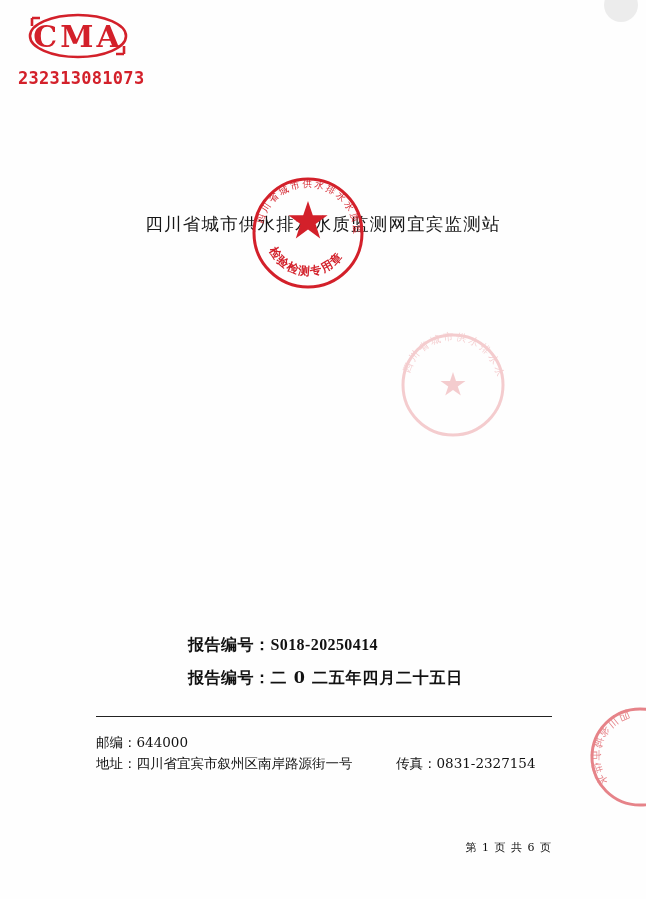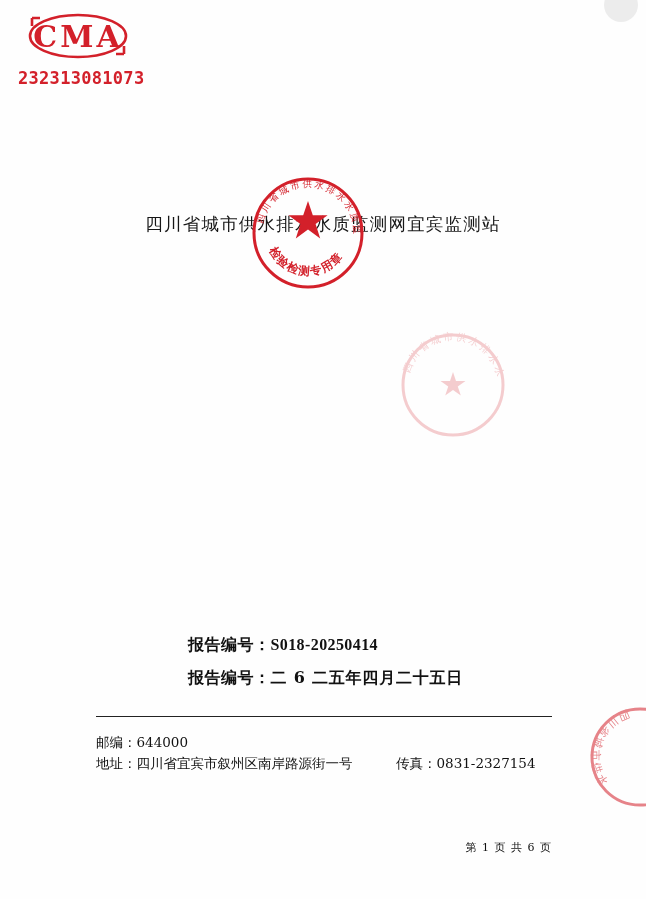--- a/index.html
+++ b/index.html
@@ -193,21 +193,21 @@
   </div>
 
   <div class="org-title">四川省城市供水排水水质监测网宜宾监测站</div>
 
 
   <div class="meta">
     <div class="meta-row">
       <span class="meta-label">报告编号：</span><span class="meta-value mono">S018-20250414</span>
     </div>
     <div class="meta-row">
-      <span class="meta-label">报告编号：</span><span class="meta-value">二 6 二五年四月二十五日</span>
+      <span class="meta-label">报告编号：</span><span class="meta-value">二 0 二五年四月二十五日</span>
     </div>
   </div>
 
   <div class="footer-rule"></div>
   <div class="footer">
     <div class="footer-row">
       <span class="footer-left">
         <span>邮编：</span><span>644000</span>
       </span>
     </div>

